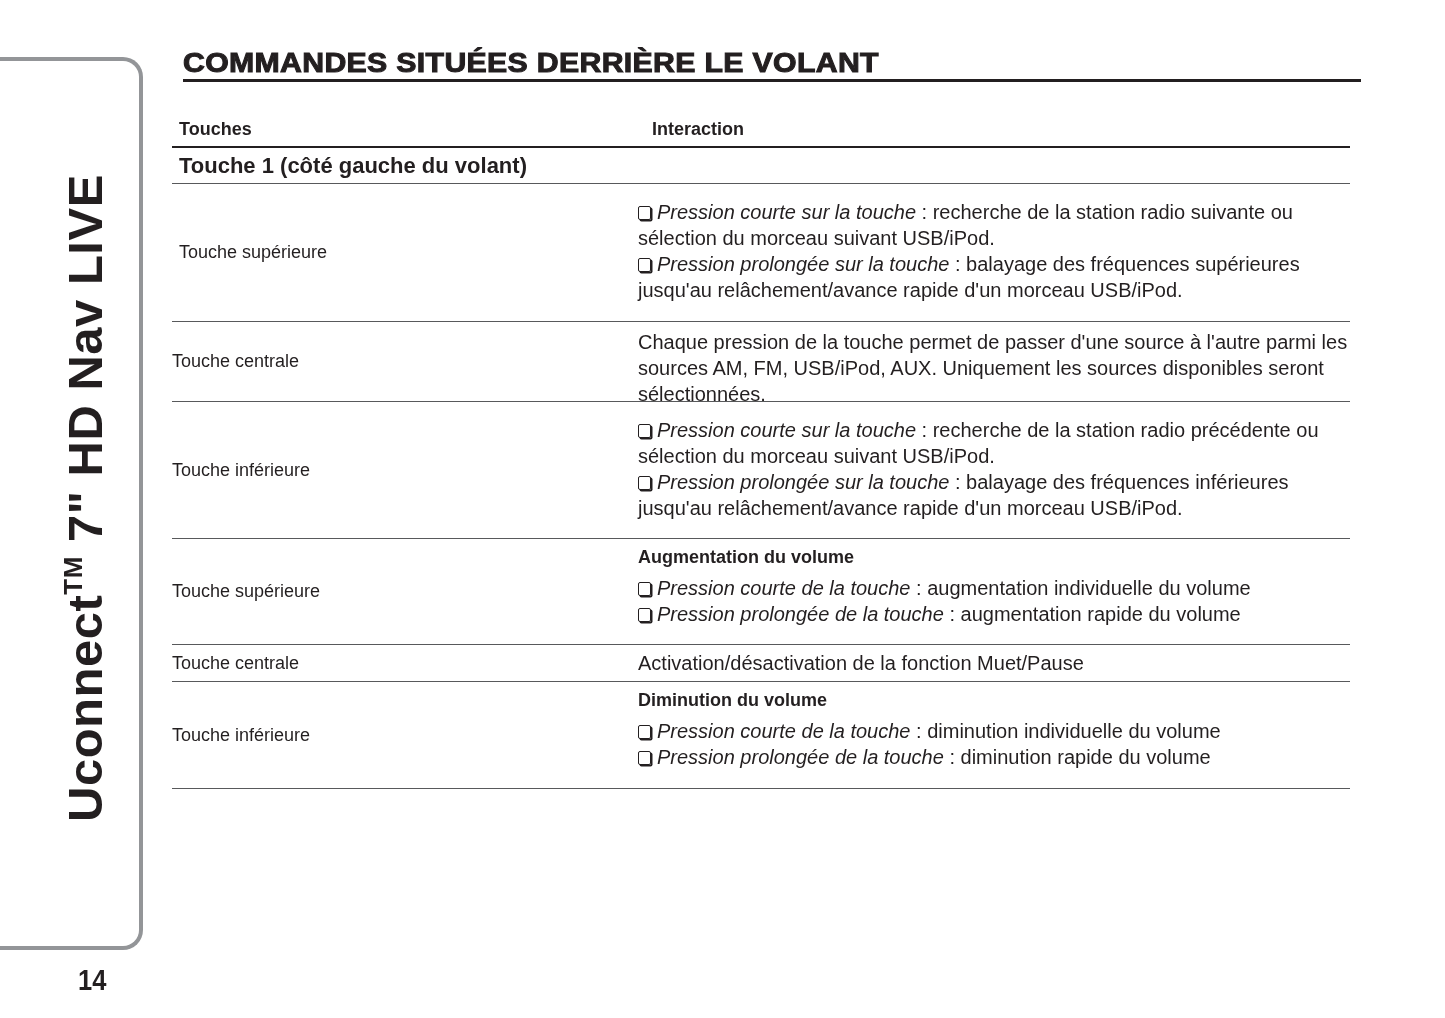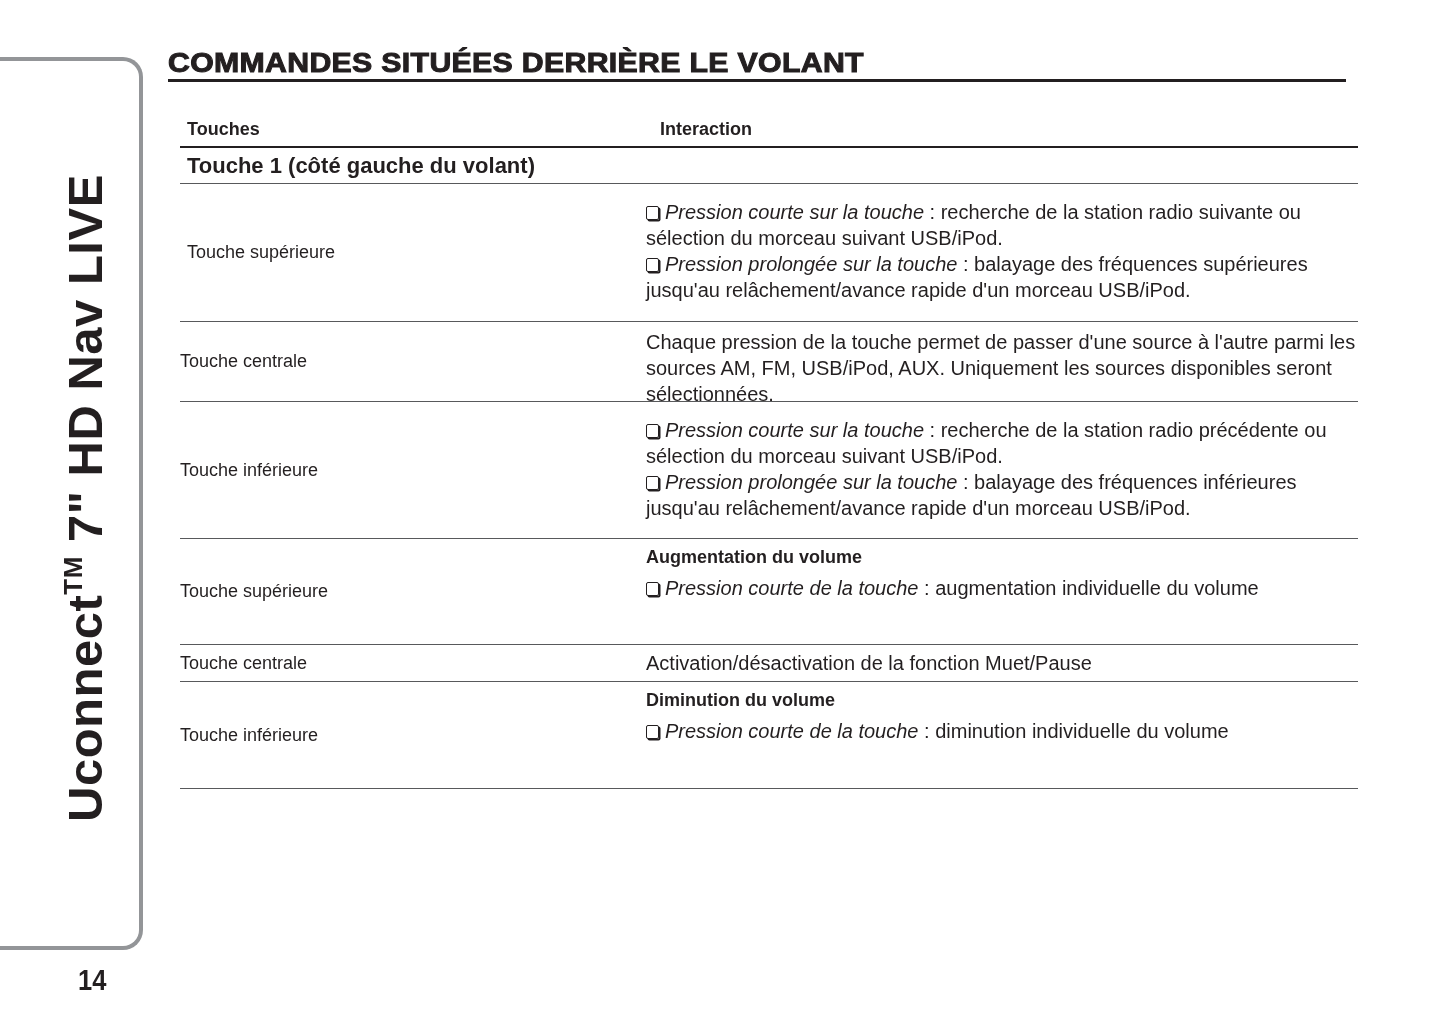--- a/index.html
+++ b/index.html
@@ -31,34 +31,34 @@
     }
     .side-title sup { font-size: 26px; vertical-align: 20px; }
     .page-number {
       position: absolute; left: 78px; top: 963px;
       font-family: "Liberation Sans", sans-serif;
       font-weight: bold; font-size: 30px; color: #231f20;
       transform: scaleX(0.85); transform-origin: 0 0;
     }
     
     .heading {
-      position: absolute; left: 168px; top: 48px; width: 1178px;
+      position: absolute; left: 183px; top: 48px; width: 1178px;
       border-bottom: 3px solid #231f20;
       padding-bottom: 1px;
     }
     .heading span {
       font-family: "Liberation Sans", sans-serif;
       font-weight: 900; font-size: 27px; letter-spacing: 0.3px;
       display: inline-block; transform: scaleX(1.12); transform-origin: 0 0;
       -webkit-text-stroke: 1px #231f20;
       line-height: 30px;
     }
     
     .table {
-      position: absolute; left: 180px; top: 112px; width: 1178px;
+      position: absolute; left: 172px; top: 112px; width: 1178px;
     }
     .thead {
       display: flex; height: 34px; align-items: center;
       border-bottom: 2.5px solid #231f20;
       font-weight: bold; font-size: 18px;
     }
     .thead .c1 { width: 466px; padding-left: 7px; }
     .thead .c2 { flex: 1; padding-left: 0; }
     .group-row {
       height: 35px; display: flex; align-items: center;
@@ -125,28 +125,30 @@
       <p class="bullet-para"><span class="box"></span><span class="ital">Pression prolongée sur la touche</span><span> : balayage des fréquences inférieures jusqu'au relâchement/avance rapide d'un morceau USB/iPod.</span></p>
     </div>
   </div>
 
 
   <div class="row" style="height:105px">
     <div class="c1">Touche supérieure</div>
     <div class="c2" style="padding-top:6px">
       <p class="sub-heading">Augmentation du volume</p>
       <p class="bullet-para" style="margin-top:0"><span class="box"></span><span class="ital">Pression courte de la touche</span><span> : augmentation individuelle du volume</span></p>
+      <p class="bullet-para"><span class="box"></span><span class="ital">Pression prolongée de la touche</span><span> : augmentation rapide du volume</span></p>
     </div>
   </div>
 
   <div class="row" style="height:36px">
     <div class="c1">Touche centrale</div>
     <div class="c2 small" style="display:flex;align-items:center">Activation/désactivation de la fonction Muet/Pause</div>
   </div>
 
   <div class="row" style="height:106px">
     <div class="c1">Touche inférieure</div>
     <div class="c2" style="padding-top:6px">
       <p class="sub-heading">Diminution du volume</p>
       <p class="bullet-para" style="margin-top:0"><span class="box"></span><span class="ital">Pression courte de la touche</span><span> : diminution individuelle du volume</span></p>
+      <p class="bullet-para"><span class="box"></span><span class="ital">Pression prolongée de la touche</span><span> : diminution rapide du volume</span></p>
     </div>
   </div>
 </div>
 
 </body></html>

